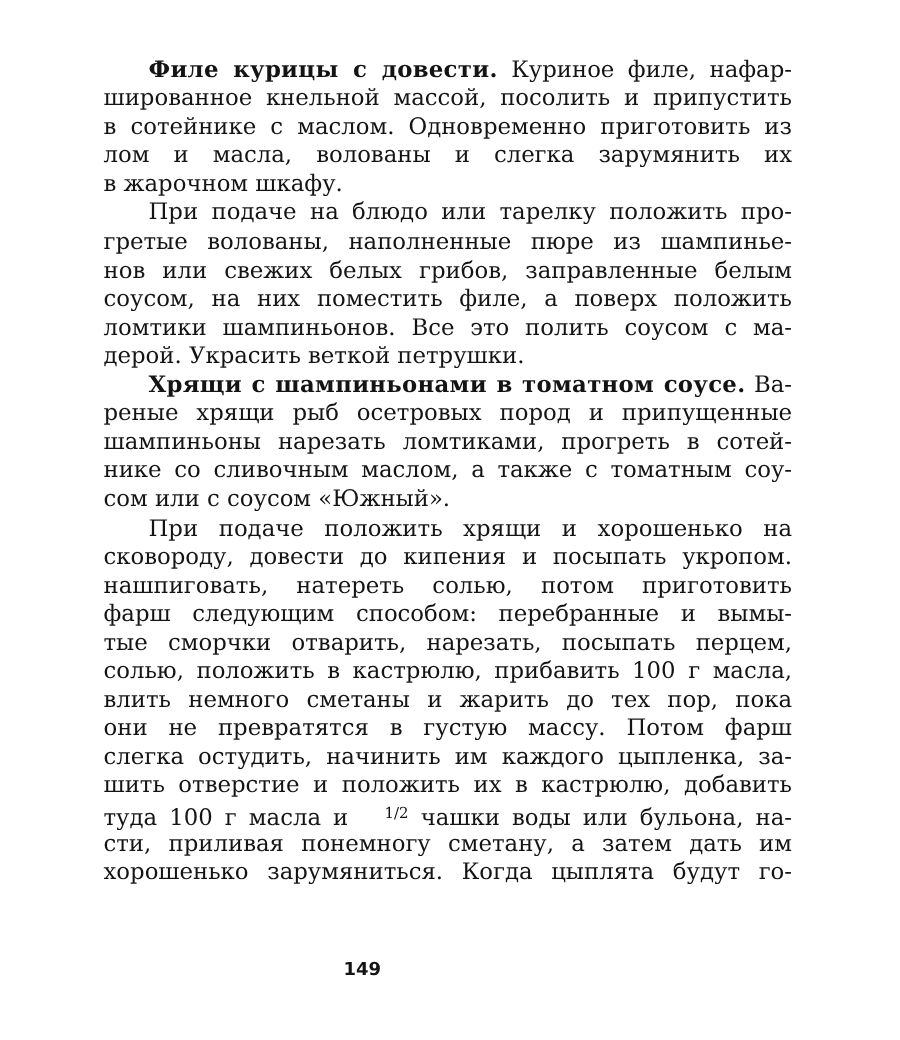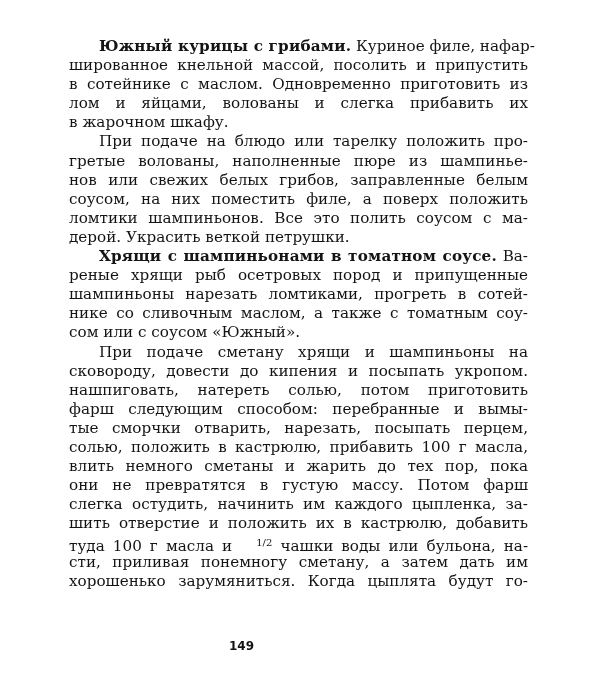--- a/index.html
+++ b/index.html
@@ -20,38 +20,38 @@
   .page-number {
     position: absolute; left: 229px; top: 639px;
     font-family: "DejaVu Sans", sans-serif; font-weight: bold; font-size: 12px; color: #141414;
   }
 </style>
 </head>
 <body>
 
 <div class="page">
 
-  <span class="line indent"><span class="bold">Южный курицы с грибами.</span> <span>Куриное филе, нафар-</span></span>
+  <span class="line indent"><span class="bold">Филе курицы с довести.</span> <span>Куриное филе, нафар-</span></span>
   <span class="line">шированное кнельной массой, посолить и припустить</span>
   <span class="line">в сотейнике с маслом. Одновременно приготовить из</span>
-  <span class="line">лом и яйцами, волованы и слегка  прибавить  их</span>
+  <span class="line">лом и масла, волованы и слегка  зарумянить  их</span>
   <span class="line last">в жарочном шкафу.</span>
   <span class="line indent">При подаче на блюдо или тарелку положить про-</span>
   <span class="line">гретые волованы, наполненные пюре из шампинье-</span>
   <span class="line">нов или свежих белых грибов, заправленные белым</span>
   <span class="line">соусом, на них поместить филе, а поверх положить</span>
   <span class="line">ломтики шампиньонов. Все это полить соусом с ма-</span>
   <span class="line last">дерой. Украсить веткой петрушки.</span>
 
   <span class="line indent"><span class="bold">Хрящи с шампиньонами в томатном соусе.</span> <span>Ва-</span></span>
   <span class="line">реные хрящи рыб осетровых пород и припущенные</span>
   <span class="line">шампиньоны нарезать ломтиками, прогреть в сотей-</span>
   <span class="line">нике со сливочным маслом, а также с томатным соу-</span>
   <span class="line last">сом или с соусом «Южный».</span>
-  <span class="line indent">При подаче сметану хрящи и шампиньоны на</span>
+  <span class="line indent">При подаче положить хрящи и хорошенько на</span>
   <span class="line">сковороду, довести до кипения и посыпать укропом.</span>
 
   <span class="line">нашпиговать, натереть солью, потом приготовить</span>
   <span class="line">фарш следующим способом: перебранные и вымы-</span>
   <span class="line">тые сморчки отварить, нарезать, посыпать перцем,</span>
   <span class="line">солью, положить в кастрюлю, прибавить 100 г масла,</span>
   <span class="line">влить немного сметаны и жарить до тех пор, пока</span>
   <span class="line">они не  превратятся  в густую  массу.  Потом фарш</span>
   <span class="line">слегка остудить, начинить им каждого цыпленка, за-</span>
   <span class="line">шить отверстие и положить их в кастрюлю, добавить</span>

